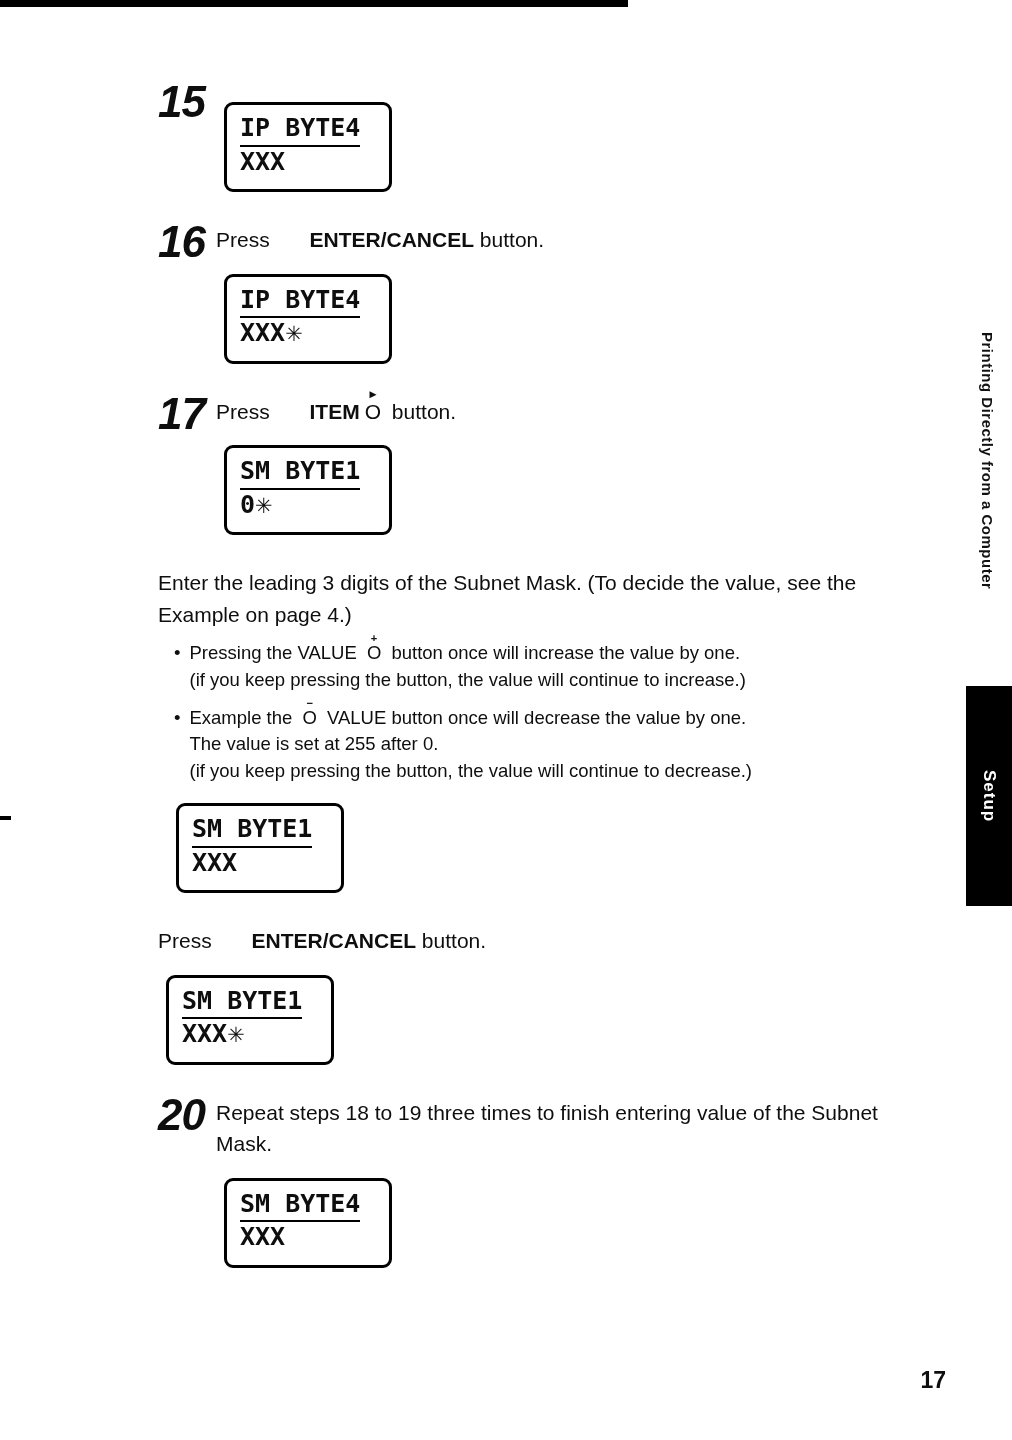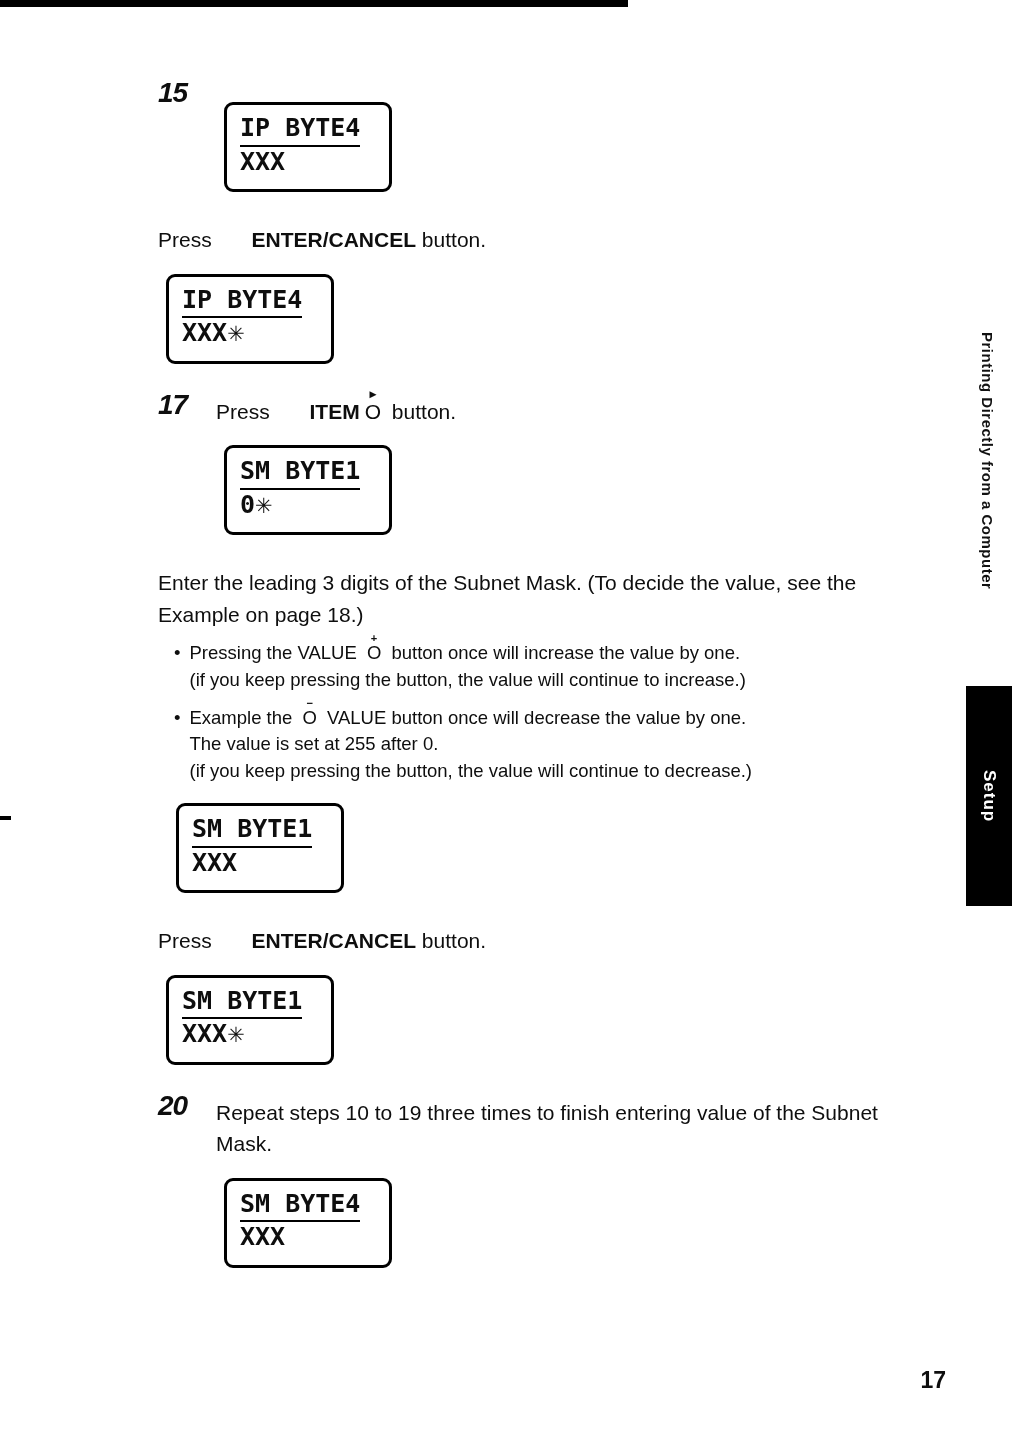--- a/index.html
+++ b/index.html
@@ -11,21 +11,21 @@
     position:relative;
     overflow:hidden;
   }
   .scan-top { position:absolute; top:0; left:0; width:628px; height:7px; background:#000; }
   .scan-left { position:absolute; top:816px; left:0; width:11px; height:4px; background:#000; }
 
   .content { position:absolute; top:84px; left:158px; width:784px; }
   .step { display:flex; margin-bottom:30px; }
   .step-num {
     flex:none; width:58px;
-    font-size:28px; font-weight:bold; font-style:italic;
+    font-size:44px; font-weight:bold; font-style:italic;
     letter-spacing:-1px; margin-top:-7px;
   }
   .step-body { flex:1; min-width:0; }
   .step-text { font-size:21px; line-height:1.5; max-width:712px; }
   .step-text b { font-weight:bold;padding-left:34px; }
 
   .lcd {
     width:168px;
     border:3px solid #000;
     border-radius:9px;
@@ -83,20 +83,21 @@
         <div><span class="lcd-l1">IP BYTE4</span></div>
         <div class="lcd-l2">
           <span>XXX</span>
           <span class="lcd-cursor"></span>
         </div>
       </div>
     </div>
   </section>
 
   <section class="step">
+    <div class="step-num">16</div>
     <div class="step-body">
       <p class="step-text"><span>Press </span><b>ENTER/CANCEL</b><span> button.</span></p>
       <div class="lcd">
         <div><span class="lcd-l1">IP BYTE4</span></div>
         <div class="lcd-l2">
           <span>XXX</span>
           <span class="lcd-cursor">✳</span>
         </div>
       </div>
     </div>
@@ -111,21 +112,21 @@
         <div class="lcd-l2">
           <span>0</span>
           <span class="lcd-cursor">✳</span>
         </div>
       </div>
     </div>
   </section>
 
   <section class="step">
     <div class="step-body">
-      <p class="step-text">Enter the leading 3 digits of the Subnet Mask. (To decide the value, see the Example on page 18.)</p>
+      <p class="step-text">Enter the leading 3 digits of the Subnet Mask. (To decide the value, see the Example on page 4.)</p>
       <ul class="bullets">
         <li>
           <span class="dot">•</span>
           <span class="b-text"><span>Pressing the VALUE </span><span class="circle-btn"><span class="top">+</span><span>O</span></span><span> button once will increase the value by one.</span><br><span>(if you keep pressing the button, the value will continue to increase.)</span></span>
         </li>
         <li>
           <span class="dot">•</span>
           <span class="b-text"><span>Example the </span><span class="circle-btn"><span class="top">−</span><span>O</span></span><span> VALUE button once will decrease the value by one.</span><br><span>The value is set at 255 after 0.</span><br><span>(if you keep pressing the button, the value will continue to decrease.)</span></span>
         </li>
       </ul>
@@ -148,21 +149,21 @@
           <span>XXX</span>
           <span class="lcd-cursor">✳</span>
         </div>
       </div>
     </div>
   </section>
 
   <section class="step">
     <div class="step-num">20</div>
     <div class="step-body">
-      <p class="step-text">Repeat steps 10 to 19 three times to finish entering value of the Subnet Mask.</p>
+      <p class="step-text">Repeat steps 18 to 19 three times to finish entering value of the Subnet Mask.</p>
       <div class="lcd">
         <div><span class="lcd-l1">SM BYTE4</span></div>
         <div class="lcd-l2">
           <span>XXX</span>
           <span class="lcd-cursor"></span>
         </div>
       </div>
     </div>
   </section>
 

